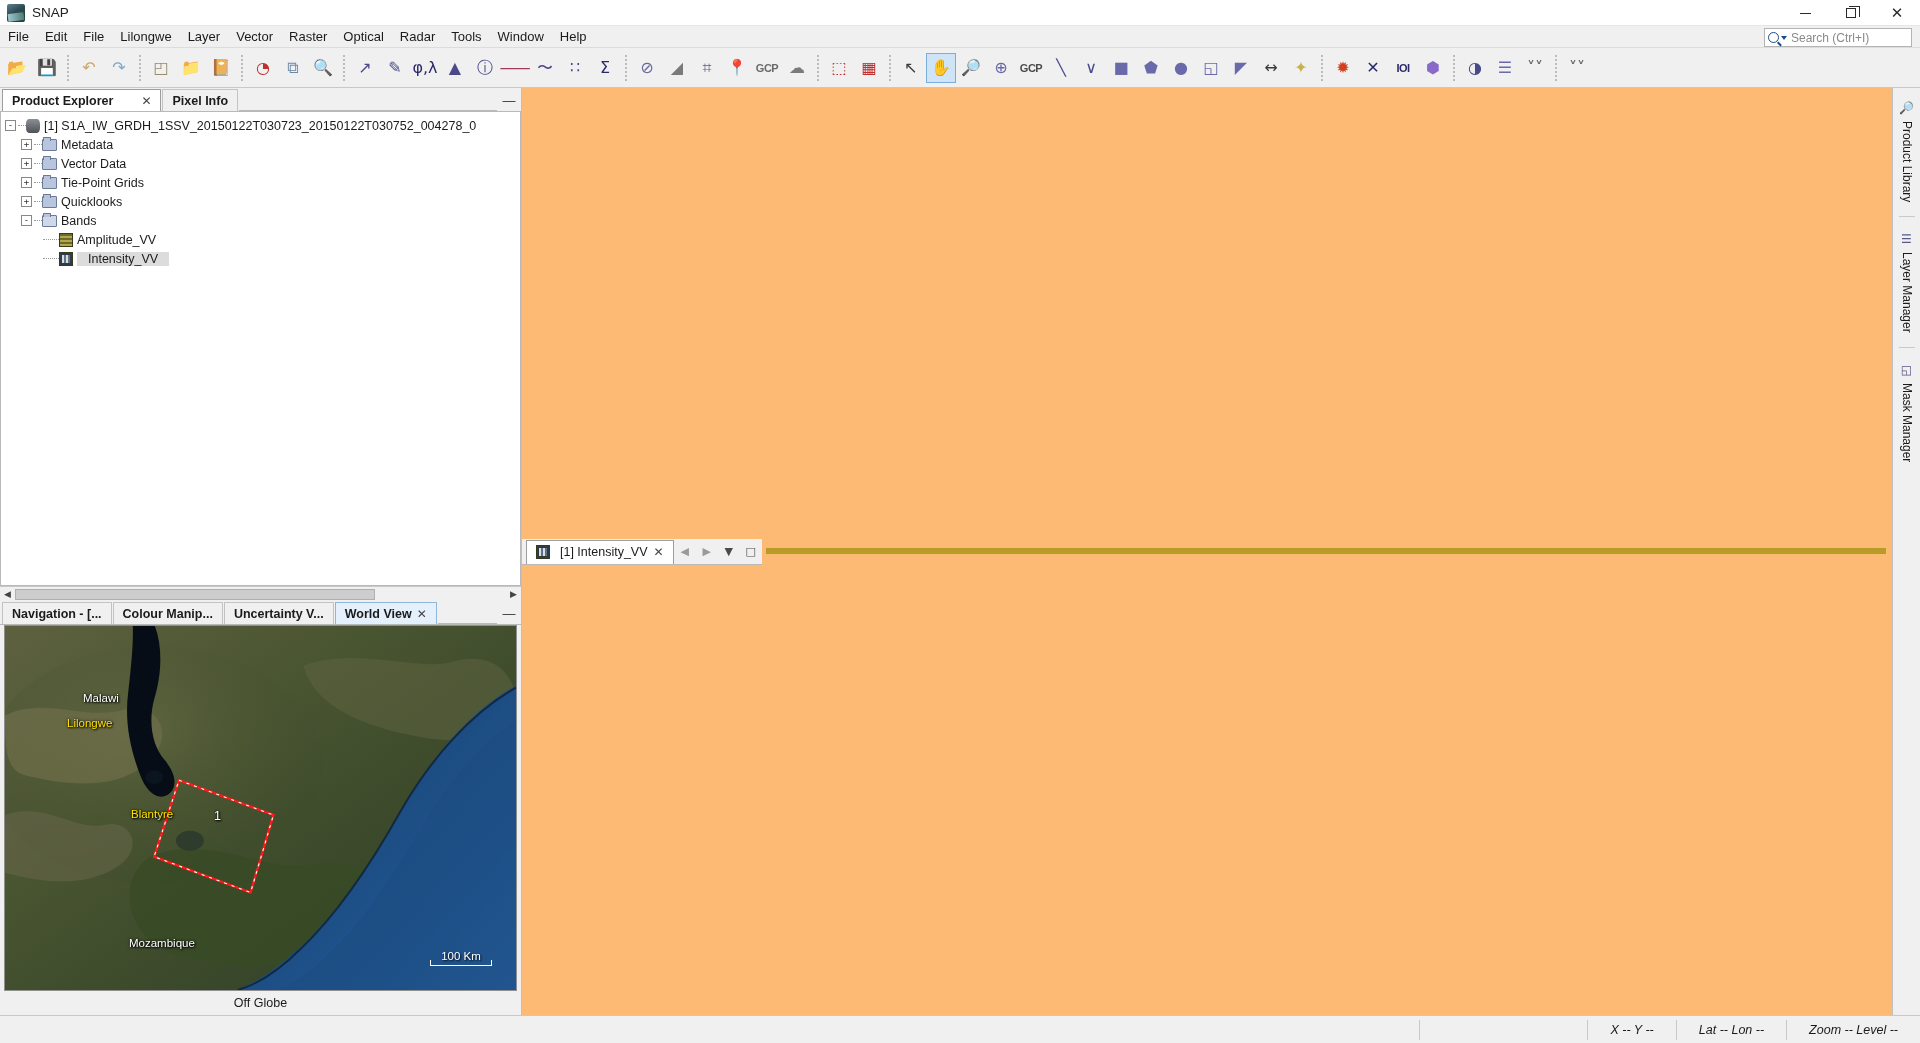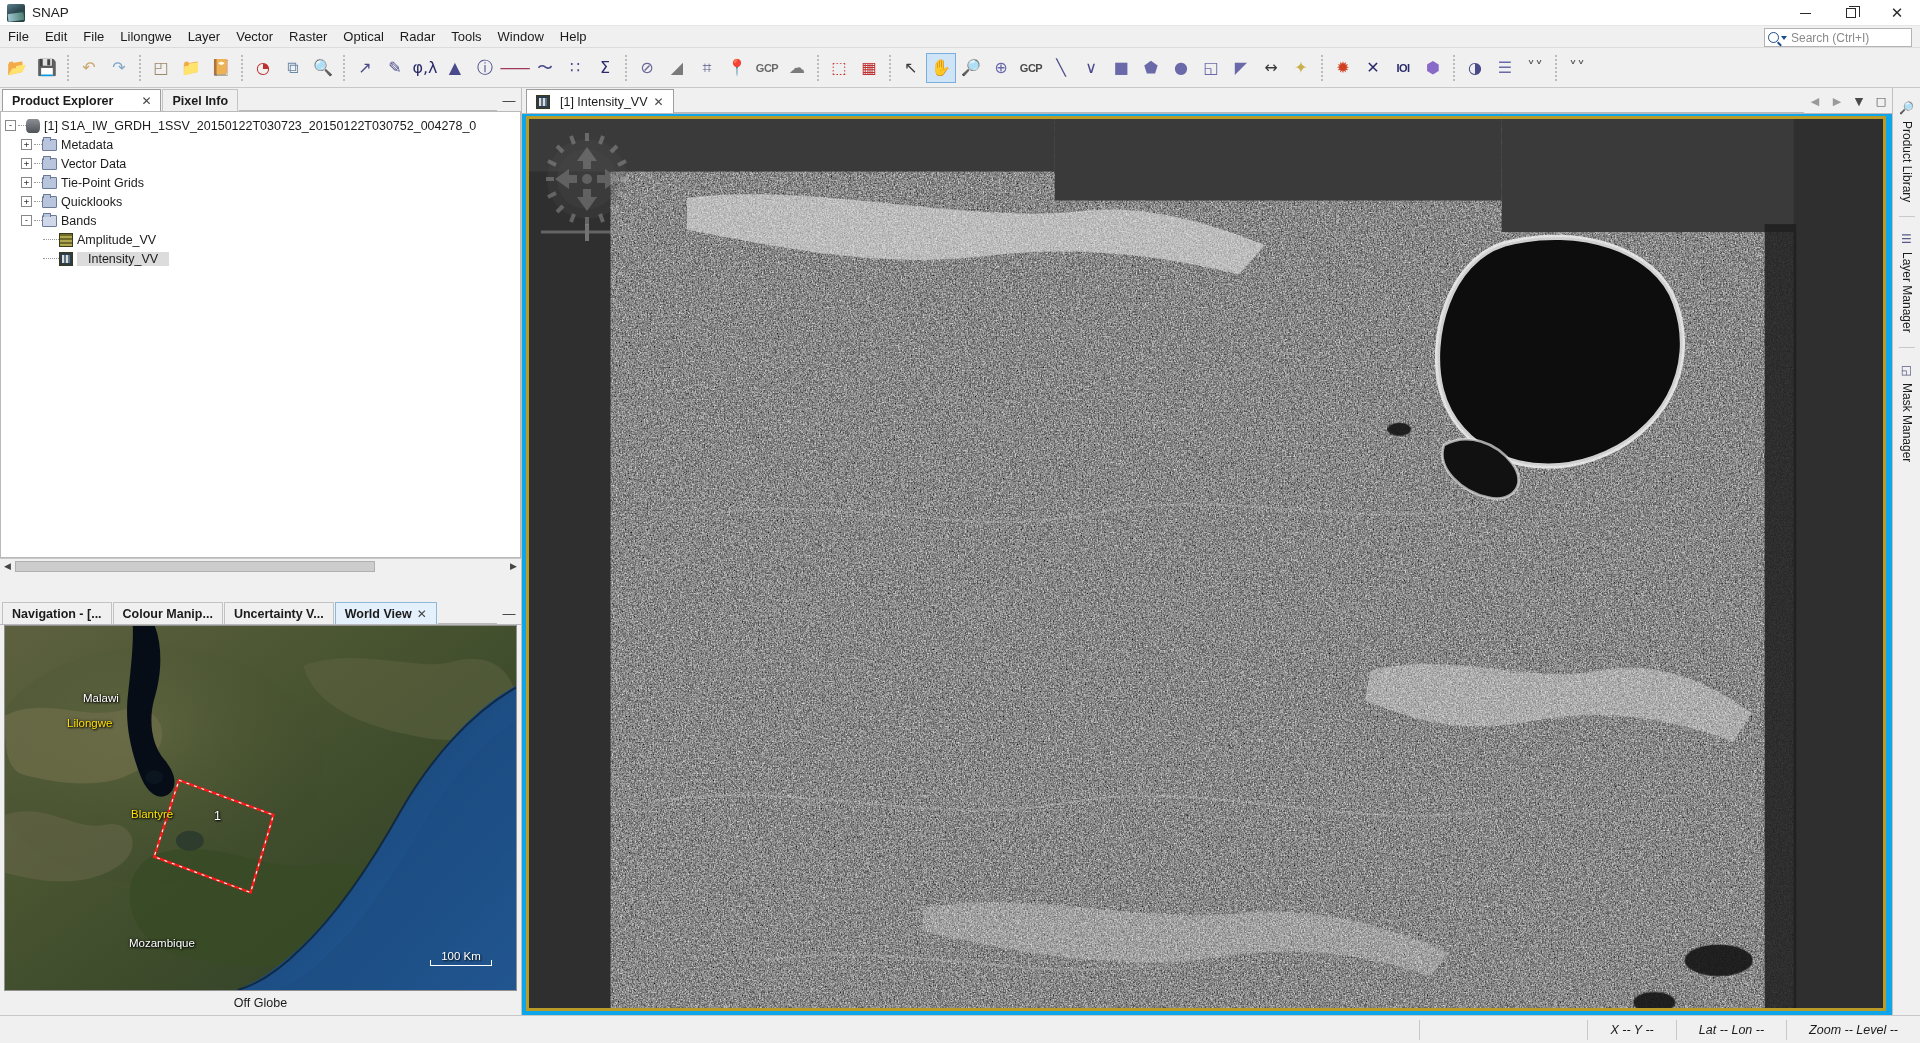--- a/index.html
+++ b/index.html
@@ -96,38 +96,38 @@
 
   .hscroll{ height:15px; background:#f0f0f0; border-top:1px solid #c8c8c8;
     display:flex; align-items:center; }
   .hs-arrow{ width:15px;height:15px;display:flex;align-items:center;justify-content:center;
     font-size:9px;color:#444;background:#f0f0f0;font-family:"DejaVu Sans",sans-serif;}
   .hs-track{ flex:1; height:15px; background:#f0f0f0; position:relative;}
   .hs-thumb{ position:absolute; left:0; top:2px; width:360px; height:11px;
     background:#cdcdcd; border:1px solid #b0b0b0; }
 
   
-  .wvwrap{ height:414px; flex:none; display:flex; flex-direction:column;margin-top:28px;}
+  .wvwrap{ height:414px; flex:none; display:flex; flex-direction:column;}
   .wv{ flex:1; margin:0 4px; border:1px solid #909090; position:relative; overflow:hidden;
      background:#1a2a14; }
   .wv-status{ height:24px; display:flex; align-items:center; justify-content:center;
      font-size:12.5px; color:#1b1b1b; }
 
   .lbl-country{ position:absolute; color:#fff; font-size:11.5px;
      text-shadow:0 0 3px #000,1px 1px 2px #000; white-space:nowrap;}
   .lbl-city{ position:absolute; color:#ffe000; font-size:11.5px;
      text-shadow:0 0 3px #000,1px 1px 2px #000; white-space:nowrap;}
   .foot-num{ position:absolute; color:#fff; font-size:12.5px;
      text-shadow:0 0 3px #000,1px 1px 2px #000;}
   .scalebar{ position:absolute; right:24px; bottom:24px; color:#fff; font-size:11.5px;
      text-shadow:1px 1px 2px #000; display:flex; flex-direction:column; align-items:center;}
   .scalebar .bar{ width:62px;height:6px;border:1px solid #fff;border-top:none; margin-top:-2px;}
 
   
-  .editor{ flex:1; display:flex; flex-direction:column; background:#0ea5e9; min-width:0;}
+  .editor{ flex:1; display:flex; flex-direction:row; background:#fdba74; min-width:0;align-items:center;}
   .dtabs{ height:26px; display:flex; align-items:flex-end; background:#f0f0f0;
      border-bottom:1px solid #b9b9b9; padding-left:4px; position:relative;}
   .dtab{ height:24px; display:flex; align-items:center; gap:6px; padding:0 9px;
      font-size:12.5px; color:#1b1b1b; background:#fff;
      border:1px solid #9e9e9e; border-bottom:none;}
   .dtab .x{ font-size:12px; color:#444; font-family:"DejaVu Sans",sans-serif;}
   .dtabs .spacer{ flex:1; border-bottom:1px solid #b9b9b9;}
   .dctl{ width:22px;height:24px;display:flex;align-items:center;justify-content:center;
      font-size:11px;color:#9a9a9a;font-family:"DejaVu Sans",sans-serif;}
   .dctl.dark{ color:#4a4a4a; }

